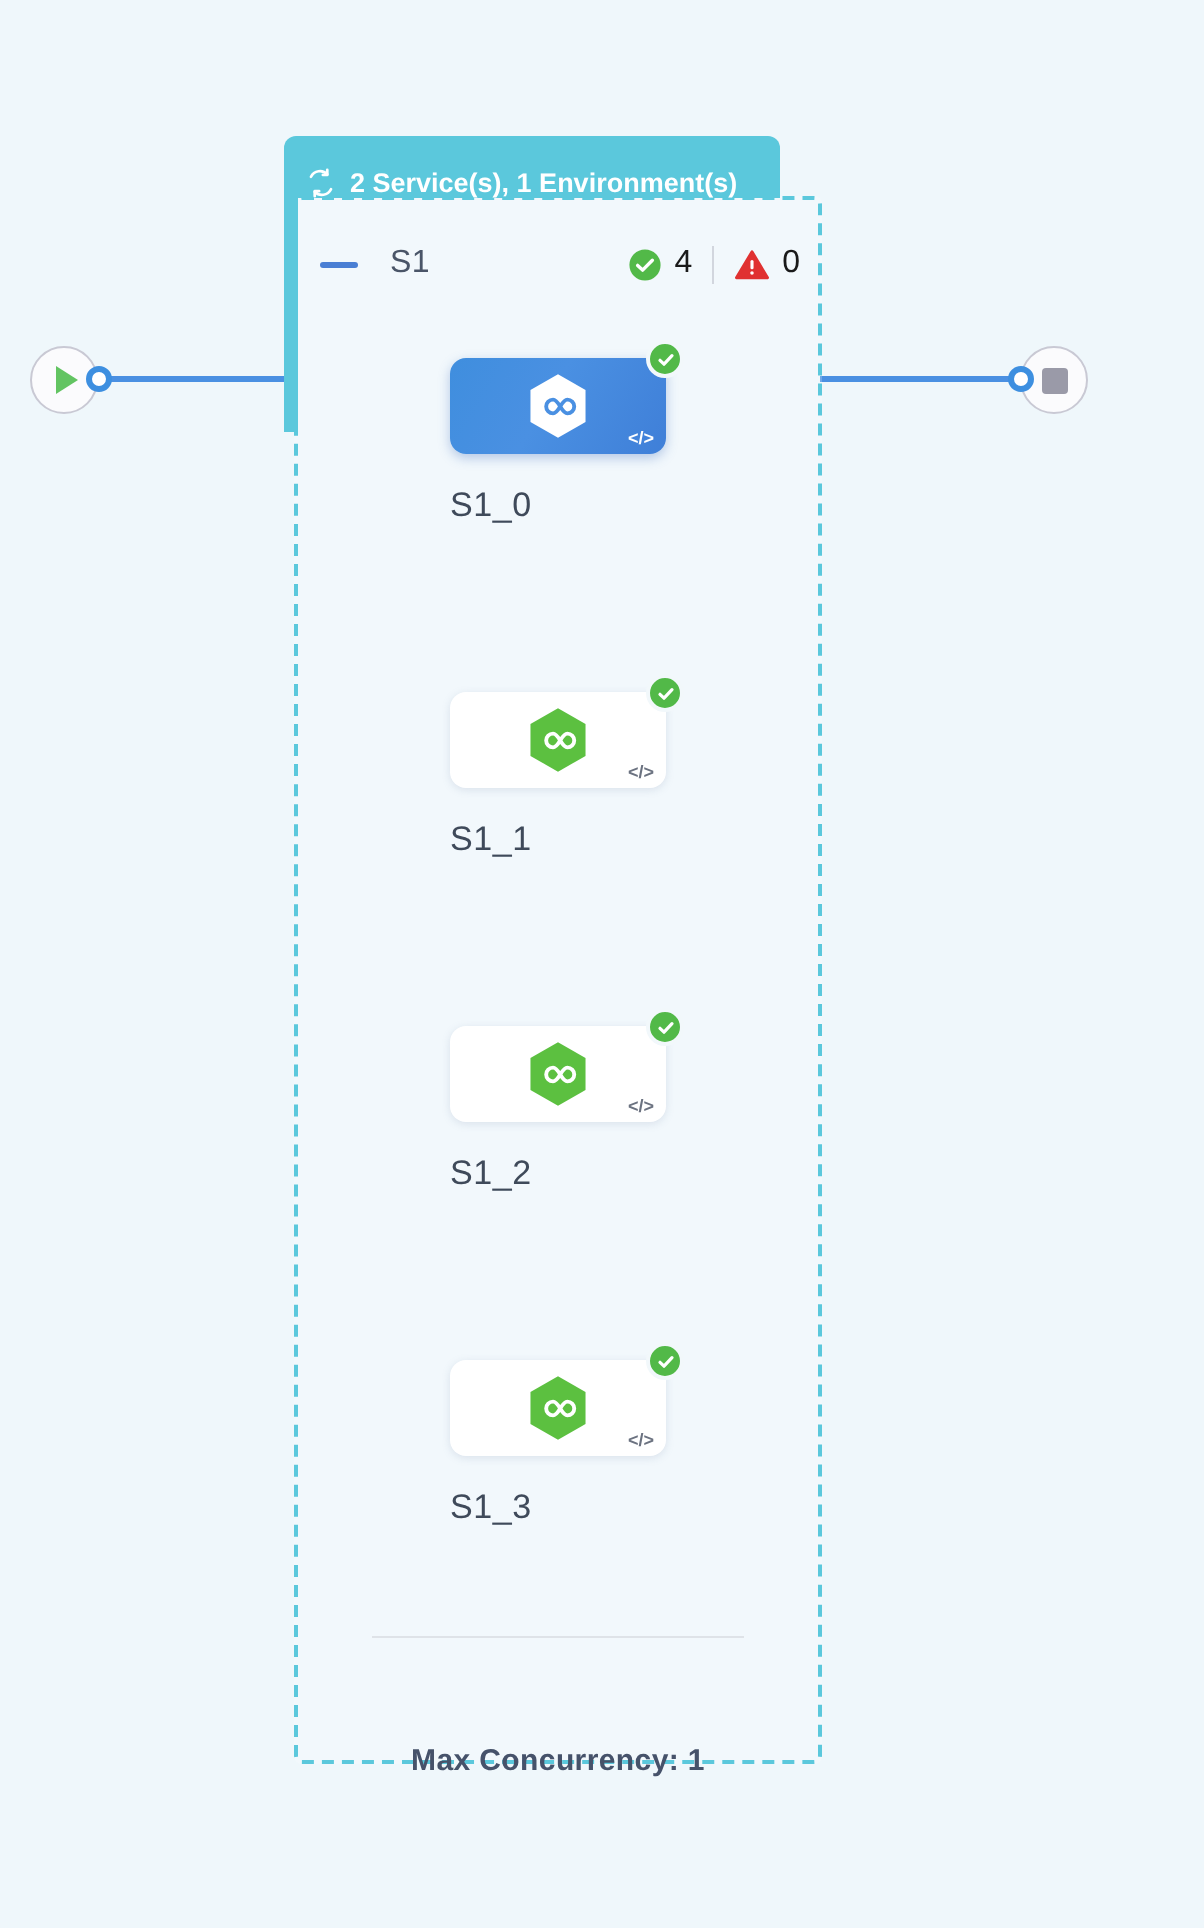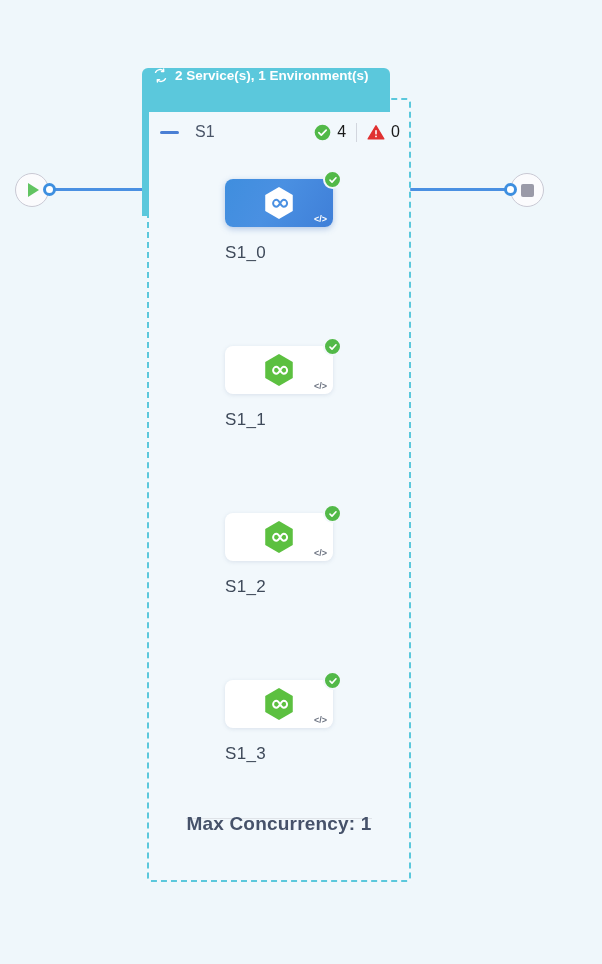--- a/index.html
+++ b/index.html
@@ -68,25 +68,25 @@
   }
   #anchor-start { left: 43px; }
   #anchor-end   { left: 504px; }
 
   
   #group-header {
     position: absolute;
     left: 142px;
     top: 68px;
     width: 248px;
-    height: 44px;
+    height: 31px;
     background: #5bc8dc;
     border-radius: 6px 6px 0 0;
     display: flex;
-    align-items: flex-start;
+    align-items: flex-end;
     gap: 7px;
     padding: 0 11px;
     color: #ffffff;
     font-size: 13.5px;
     font-weight: 600;
     z-index: 4;
   }
   #group-header .loop-icon { display: flex; align-items: center; }
 
   
@@ -228,24 +228,24 @@
     left: 186px;
     top: 818px;
     width: 186px;
     height: 1px;
     background: #dfe3e8;
     z-index: 5;
   }
   #max-concurrency {
     position: absolute;
     left: 147px;
-    top: 813px;
+    top: 872px;
     width: 264px;
     text-align: center;
-    font-size: 19px;
+    font-size: 15px;
     font-weight: bold;
     color: #46526a;
     letter-spacing: 0.2px;
     z-index: 5;
   }
 </style>
 </head>
 <body>
 
 <div id="canvas">

